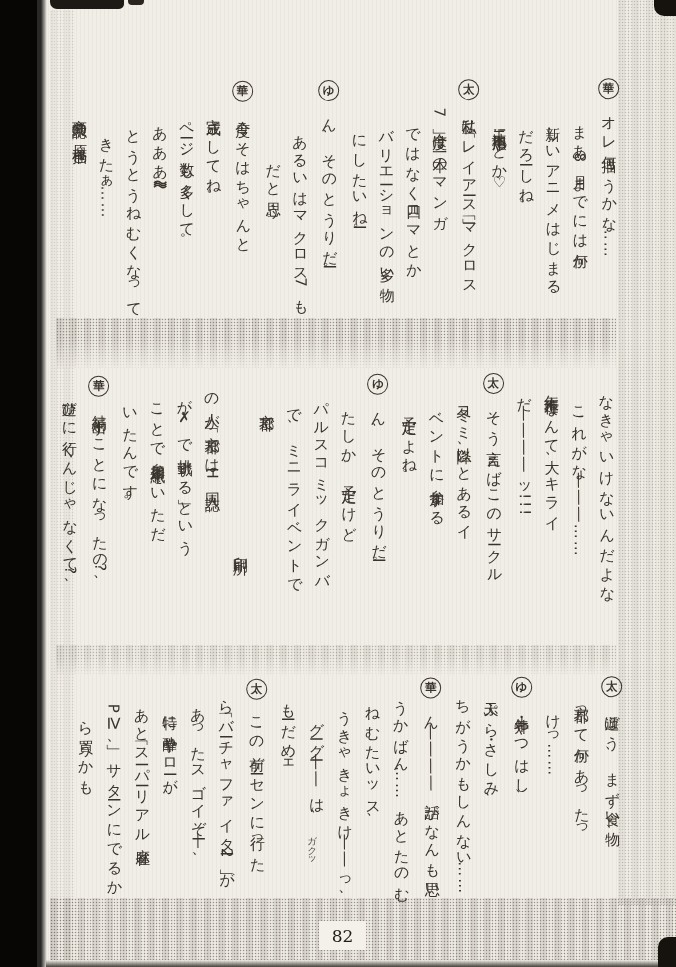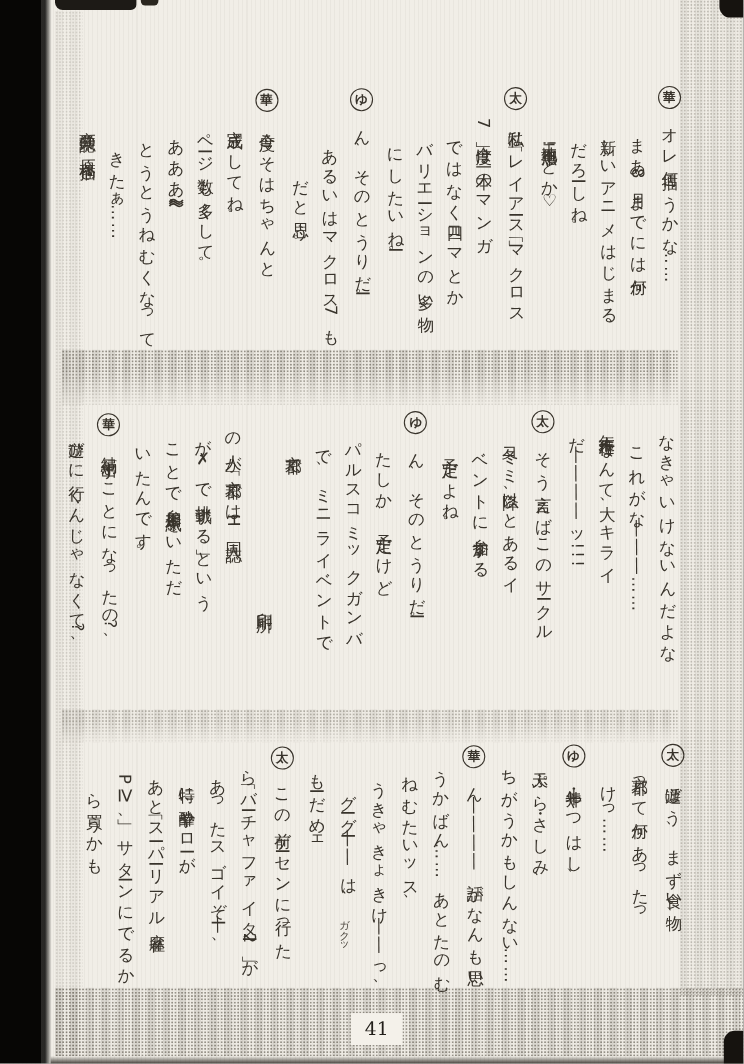--- a/index.html
+++ b/index.html
@@ -117,21 +117,21 @@
       <div class="col" style="padding-top: 14px;"><span>もーだめェ</span></div>
       <div class="col" style="padding-top: 0px;"><span class="spk">太</span><span>この前ゲーセンに行った</span></div>
       <div class="col" style="padding-top: 10px;"><span>ら「バーチャファイター2」が</span></div>
       <div class="col" style="padding-top: 18px;"><span>あったスゴイぞー―、</span></div>
       <div class="col" style="padding-top: 24px;"><span>特に酔拳ヤローが、</span></div>
       <div class="col" style="padding-top: 18px;"><span>あと「スーパーリアル麻雀</span></div>
       <div class="col" style="padding-top: 24px;"><span>PⅣ」、サターンにでるか</span></div>
       <div class="col" style="padding-top: 30px;"><span>ら買うかも</span></div>
     </div>
 
-  <div class="pagenum">41</div>
+  <div class="pagenum">82</div>
 
   <div class="edge-left"></div>
   <div class="edge-bottom"></div>
   <div class="smudge-a"></div>
   <div class="smudge-b"></div>
   <div class="corner-tr"></div>
   <div class="corner-br"></div>
 </div>
 
 </body></html>

